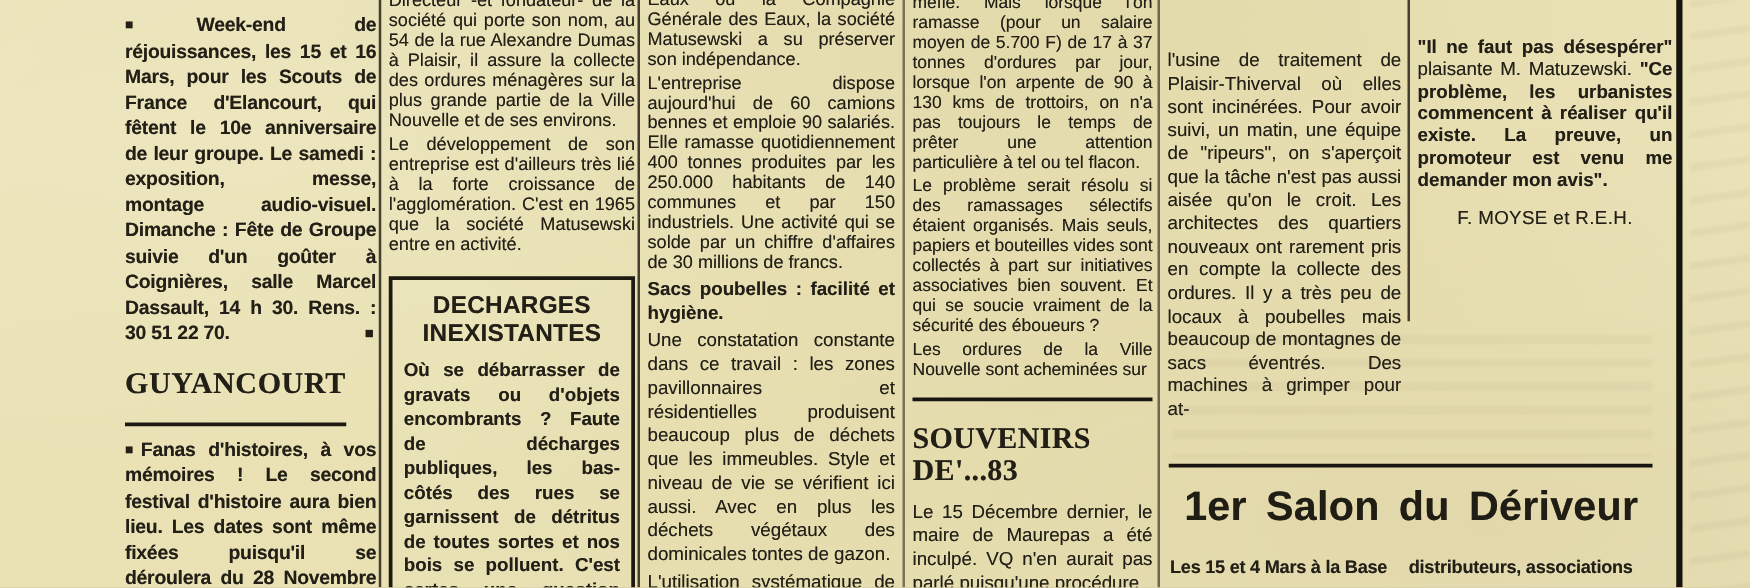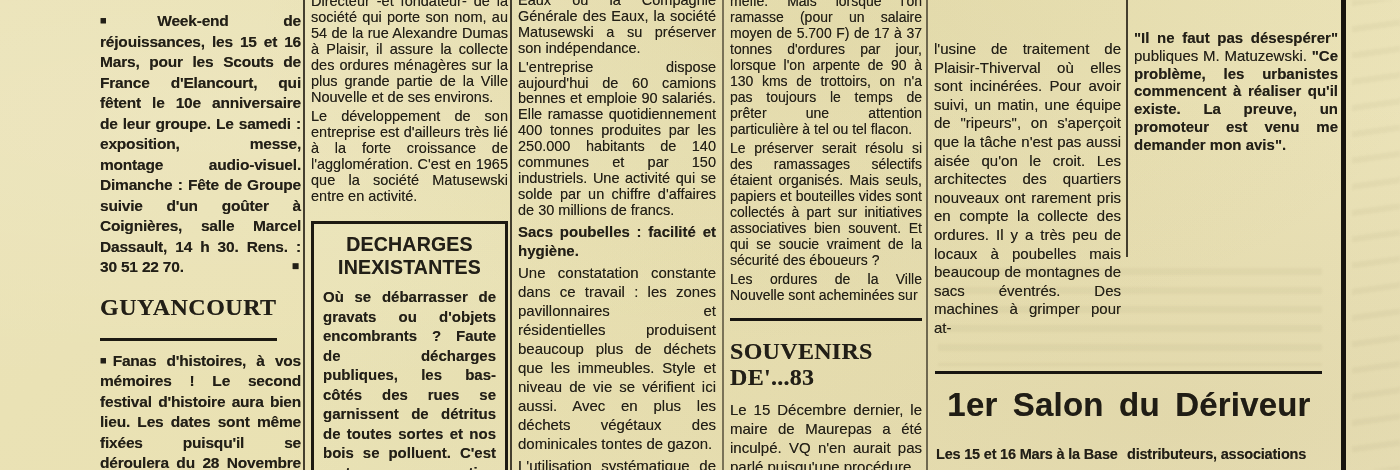--- a/index.html
+++ b/index.html
@@ -89,38 +89,39 @@
   <div class="col" id="col3">
     <p>Eaux ou la Compagnie Générale des Eaux, la société Matusewski a su préserver son indépendance.</p>
     <p>L'entreprise dispose aujourd'hui de 60 camions bennes et emploie 90 salariés. Elle ramasse quotidiennement 400 tonnes produites par les 250.000 habitants de 140 communes et par 150 industriels. Une activité qui se solde par un chiffre d'affaires de 30 millions de francs.</p>
     <p class="loose subhead">Sacs poubelles : facilité et hygiène.</p>
     <p class="loose">Une constatation constante dans ce travail : les zones pavillonnaires et résidentielles produisent beaucoup plus de déchets que les immeubles. Style et niveau de vie se vérifient ici aussi. Avec en plus les déchets végétaux des dominicales tontes de gazon.</p>
     <p class="loose">L'utilisation systématique de sacs poubelles a sensiblement amélioré les con-</p>
   </div>
 
   <div class="col" id="col4">
     <p>méfie. Mais lorsque l'on ramasse (pour un salaire moyen de 5.700 F) de 17 à 37 tonnes d'ordures par jour, lorsque l'on arpente de 90 à 130 kms de trottoirs, on n'a pas toujours le temps de prêter une attention particulière à tel ou tel flacon.</p>
-    <p>Le préserver serait résolu si des ramassages sélectifs étaient organisés. Mais seuls, papiers et bouteilles vides sont collectés à part sur initiatives associatives bien souvent. Et qui se soucie vraiment de la sécurité des éboueurs ?</p>
+    <p>Le problème serait résolu si des ramassages sélectifs étaient organisés. Mais seuls, papiers et bouteilles vides sont collectés à part sur initiatives associatives bien souvent. Et qui se soucie vraiment de la sécurité des éboueurs ?</p>
     <p>Les ordures de la Ville Nouvelle sont acheminées sur</p>
     <div class="h-rule"></div>
     <h2 class="serif-head">SOUVENIRS DE'...83</h2>
     <p class="loose">Le 15 Décembre dernier, le maire de Maurepas a été inculpé. VQ n'en aurait pas parlé puisqu'une procédure</p>
   </div>
 
   <div class="col" id="col5">
     <p>l'usine de traitement de Plaisir-Thiverval où elles sont incinérées. Pour avoir suivi, un matin, une équipe de "ripeurs", on s'aperçoit que la tâche n'est pas aussi aisée qu'on le croit. Les architectes des quartiers nouveaux ont rarement pris en compte la collecte des ordures. Il y a très peu de locaux à poubelles mais beaucoup de montagnes de sacs éventrés. Des machines à grimper pour at-</p>
   </div>
 
   <div class="col" id="col6">
-    <p><span class="bold">"Il ne faut pas désespérer"</span><span> publiques M. Matuzewski. </span><span class="bold">"Ce problème, les urbanistes commencent à réaliser qu'il existe. La preuve, un promoteur est venu me demander mon avis".</span></p>
+    <p><span class="bold">"Il ne faut pas désespérer"</span><span> plaisante M. Matuzewski. </span><span class="bold">"Ce problème, les urbanistes commencent à réaliser qu'il existe. La preuve, un promoteur est venu me demander mon avis".</span></p>
+    <p class="byline">F. MOYSE et R.E.H.</p>
   </div>
 
   <div id="salon-rule"></div>
   <div id="salon-head">1er Salon du Dériveur</div>
-  <div id="salon-left">Les 15 et 16 Mars à la Base</div>
+  <div id="salon-left">Les 15 et 4 Mars à la Base</div>
   <div id="salon-right">distributeurs, associations</div>
 
   <div class="v-rule" id="vr1"></div>
   <div class="v-rule" id="vr2"></div>
   <div class="v-rule" id="vr3"></div>
   <div class="v-rule" id="vr4"></div>
   <div class="v-rule" id="vr5"></div>
   <div class="v-rule" id="vr-edge"></div>
 
   <div class="ghost"></div>

